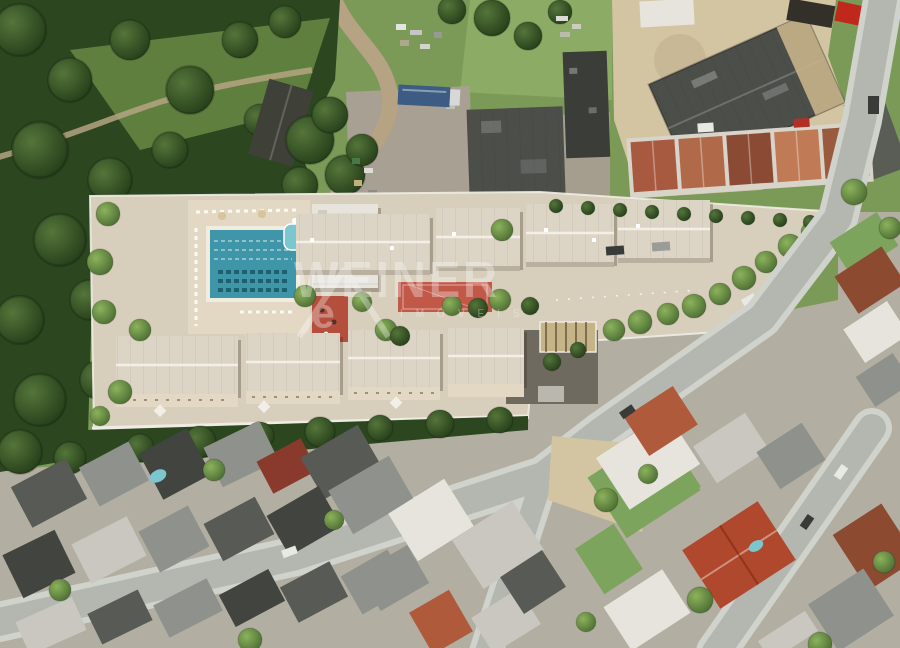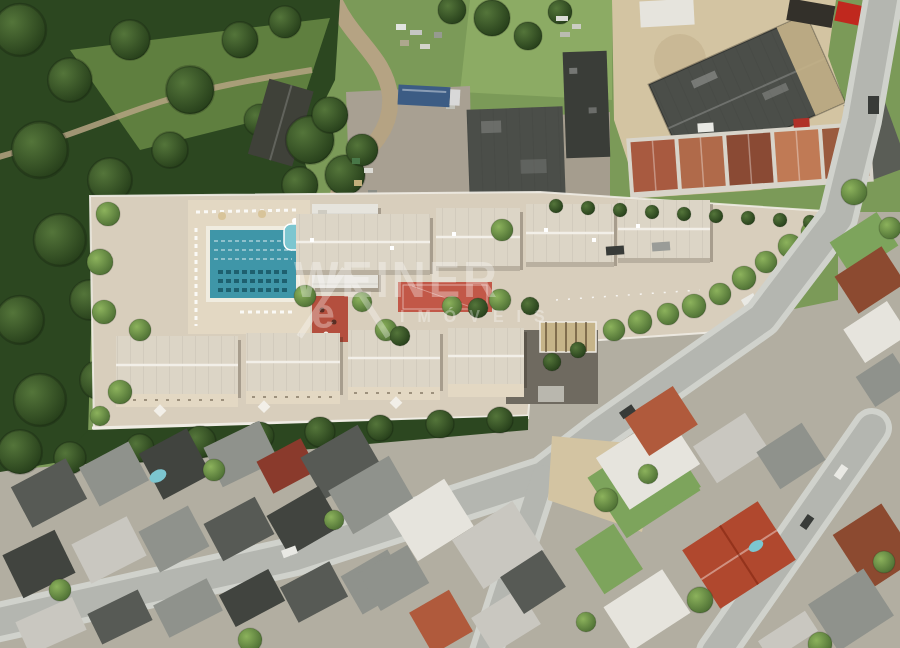--- a/index.html
+++ b/index.html
@@ -23,21 +23,21 @@
   .f-terra{fill:var(--terracotta)} .f-rust{fill:var(--rust)} .f-red{fill:var(--red-roof)} .f-dkred{fill:var(--dark-red)}
   .f-truck-red{fill:var(--truck-red)} .f-truck-blue{fill:var(--truck-blue)}
   .f-car-dark{fill:#383b38} .f-car-white{fill:#e9e9e4} .f-car-gray{fill:#9a9c98}
   .shadow{fill:rgba(40,34,22,.28)}
   .seam{fill:url(#seams)}
 
   .watermark{position:absolute;left:294px;top:258px;opacity:var(--wm-opacity,.32);color:var(--watermark,#fff);pointer-events:none;}
   .wm-row{display:flex;align-items:flex-end;gap:4px;}
   .wm-logo{width:96px;height:86px;flex:0 0 auto;}
   .wm-brand{font-size:47px;font-weight:bold;letter-spacing:3px;line-height:.92;transform:scaleY(1.06);}
-  .wm-sub{font-size:16px;font-weight:bold;letter-spacing:13px;margin:7px 0 14px 106px;white-space:nowrap;}
+  .wm-sub{font-size:10px;font-weight:normal;letter-spacing:13px;margin:7px 0 14px 106px;white-space:nowrap;}
 </style>
 </head>
 <body>
 
 <div class="stage">
 <svg viewBox="0 0 900 648" width="900" height="648">
   <defs>
     <radialGradient id="tgF" cx="0.35" cy="0.35" r="0.85">
       <stop offset="0" stop-color="#54753a"></stop>
           <stop offset="1" stop-color="#1d3414"></stop>

